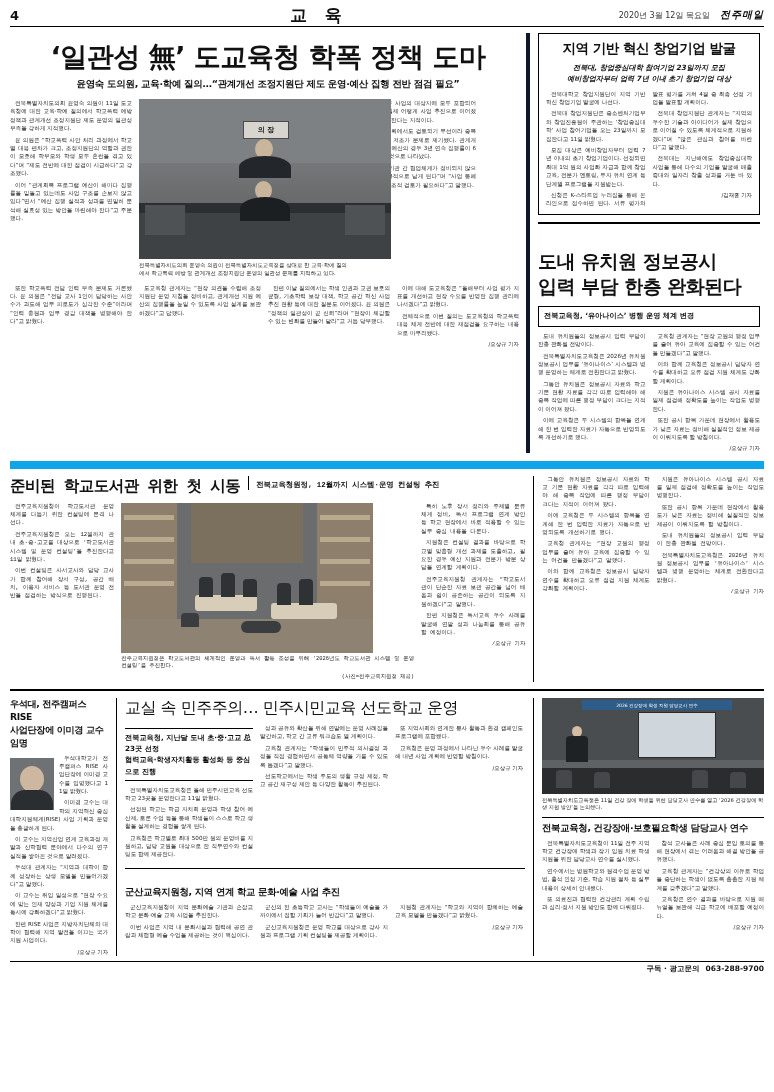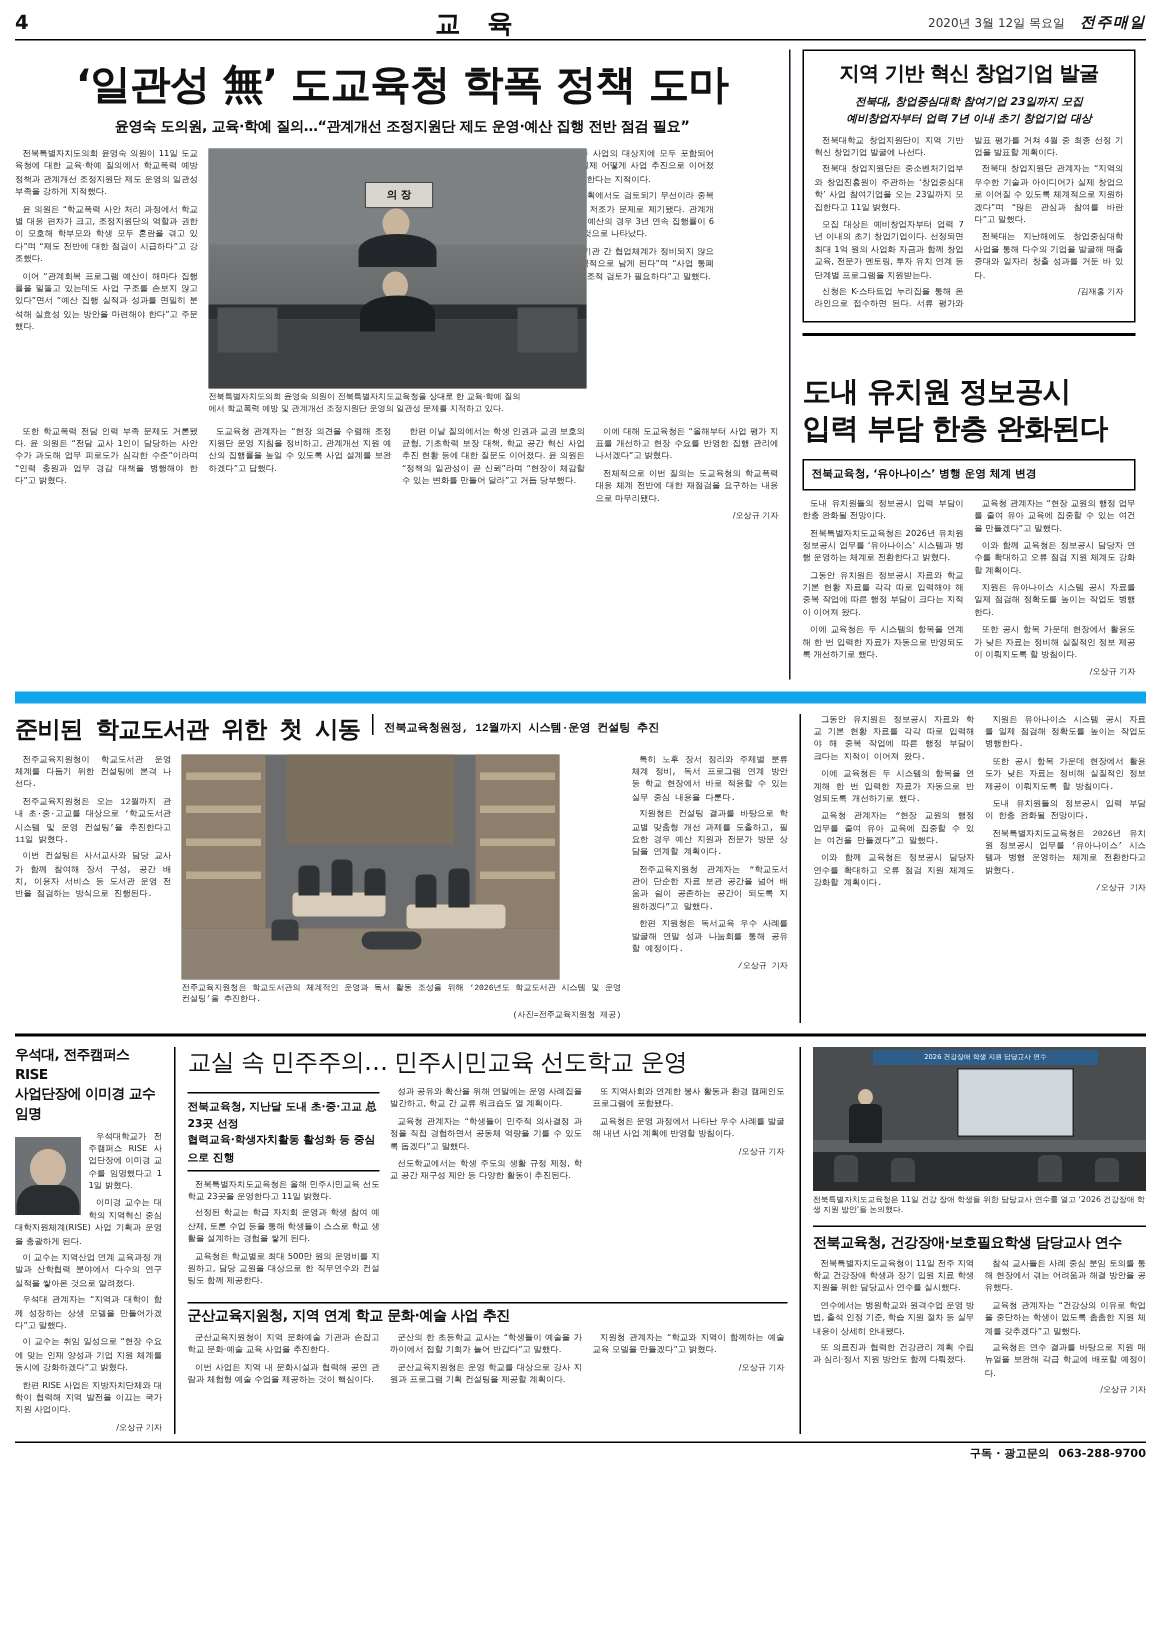--- a/index.html
+++ b/index.html
@@ -27,21 +27,21 @@
   .body-text{
     font-size:5.6px;line-height:1.5;text-align:justify;color:#1a1a1a;
     word-break:break-all;
   }
   .body-text p{margin:0 0 3px 0;text-indent:5px;}
   .byline{font-size:5.4px;text-align:right;color:#222;margin-top:2px;}
 
   
   .top{display:flex;gap:0;}
   .top-left{width:516px;}
-  .top-right{width:222px;border-left:1px solid #0f172a;padding-left:8px;}
+  .top-right{width:222px;border-left:4px solid #0f172a;padding-left:8px;}
 
   .headline{
     font-size:27px;font-weight:bold;letter-spacing:-0.5px;text-align:center;
     margin:8px 0 4px 0;line-height:1.15;
   }
   .subhead{
     font-size:9.5px;font-weight:bold;text-align:center;margin:6px 0 8px 0;letter-spacing:-0.3px;
   }
   .lead-cols{display:flex;gap:7px;}
   .lc{width:122px;}
@@ -102,21 +102,21 @@
   .small-title{font-size:9.2px;font-weight:bold;line-height:1.4;letter-spacing:-0.4px;}
   .mug{width:44px;height:52px;background:#6f7274;float:left;margin:4px 5px 2px 0;position:relative;overflow:hidden;}
   .mug-head{position:absolute;left:50%;top:8px;transform:translateX(-50%);width:24px;height:26px;border-radius:50%;background:#cdb7a0;}
   .mug-body{position:absolute;left:50%;bottom:0;transform:translateX(-50%);width:42px;height:20px;border-radius:14px 14px 0 0;background:#2b2e31;}
 
   .c2-title{font-size:16px;font-weight:normal;letter-spacing:-0.5px;margin-bottom:5px;}
   .kicker-box{font-size:7.2px;font-weight:bold;line-height:1.55;border-top:1px solid #000;border-bottom:1px solid #000;padding:3px 0;margin:4px 0 5px 0;}
   .c2-cols{display:flex;gap:7px;}
   .c2c{width:128px;}
 
-  .sub-sec{border-top:1px solid #000;margin-top:6px;padding-top:2px;}
+  .sub-sec{border-top:1px solid #000;margin-top:6px;padding-top:17px;}
   .sub-title{font-size:9.4px;font-weight:bold;margin-bottom:4px;letter-spacing:-0.3px;}
 
   .eventphoto{width:222px;height:96px;background:#5f6264;position:relative;overflow:hidden;}
   .stage{position:absolute;left:0;right:0;top:0;height:62px;background:#4a4d4f;}
   .screen{position:absolute;background:#cfd6dc;border:1px solid #2b2b2b;}
   .banner{position:absolute;background:#2f5d8a;color:#fff;font-size:4.5px;display:flex;align-items:center;justify-content:center;}
   .crowd{position:absolute;left:0;right:0;bottom:0;height:26px;background:#2a2c2e;}
   .cap-small{font-size:5.2px;line-height:1.4;margin-top:3px;color:#222;}
 
   .footer{

